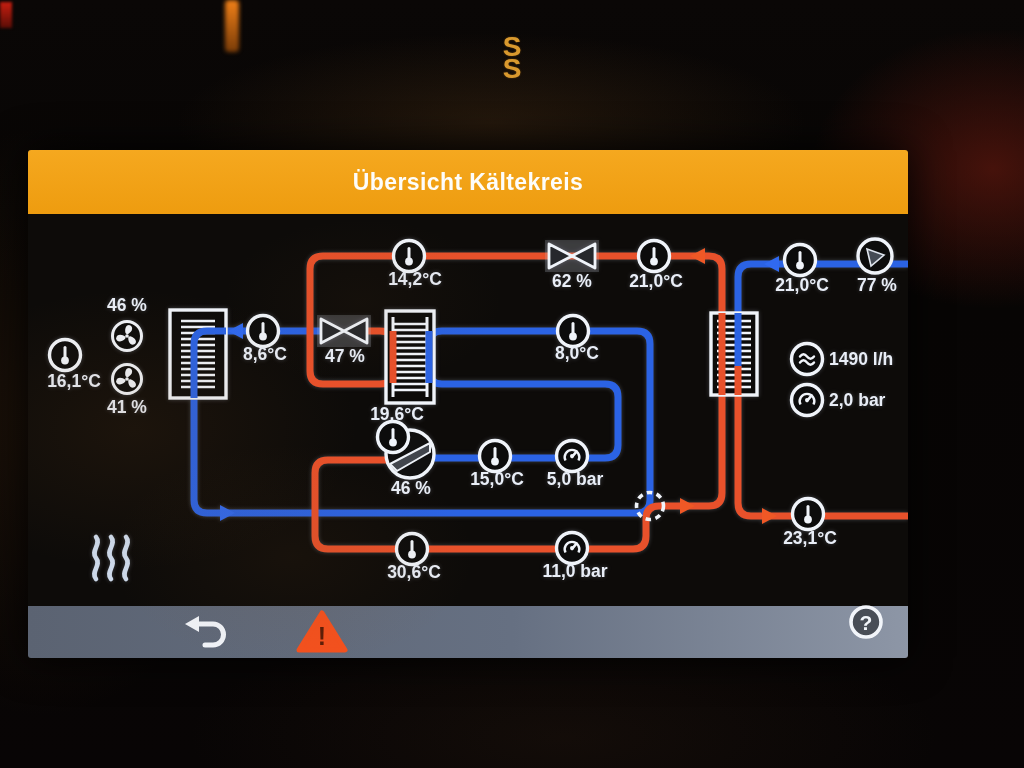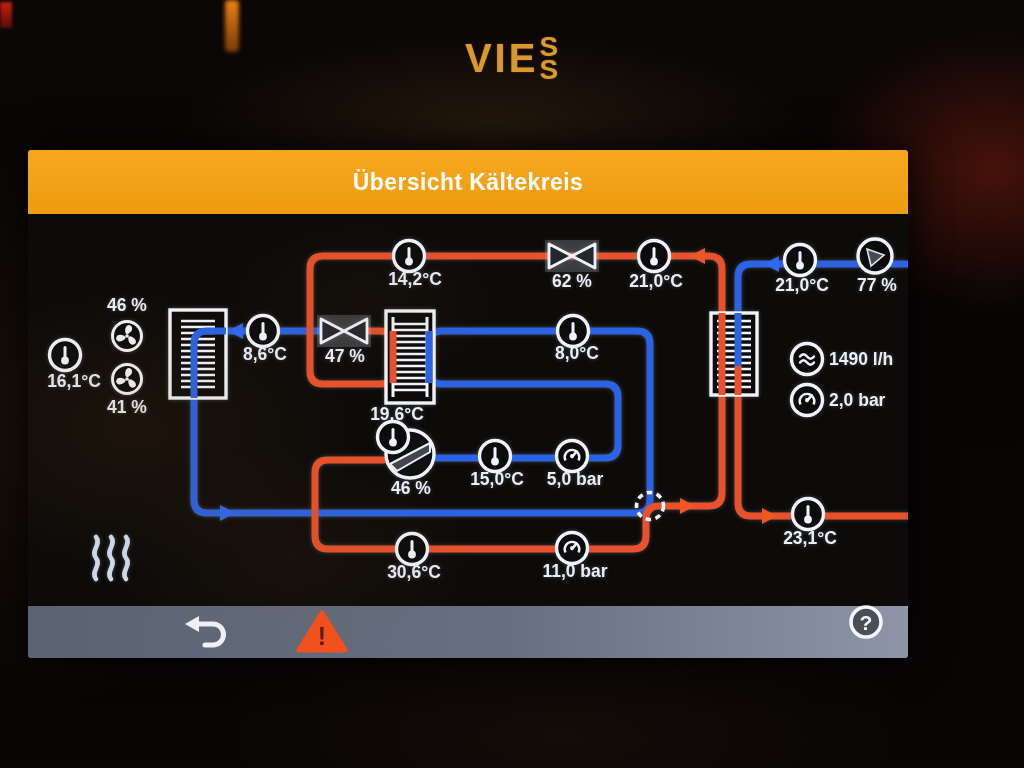--- a/index.html
+++ b/index.html
@@ -49,21 +49,20 @@
   .lbl{fill:#e9eef7;font-size:17.5px;font-weight:bold;}
 </style>
 </head>
 <body>
 
 <div class="photo-bg"></div>
 <div class="lamp-streak"></div>
 <div class="red-led"></div>
 
 <div class="logo">
-  <span class="word">VIE</span>
   <span class="ss">
     <span>S</span>
     <span>S</span>
   </span>
 </div>
 
 <div class="screen">
   <div class="titlebar">
     <span class="title">Übersicht Kältekreis</span>
   </div>

